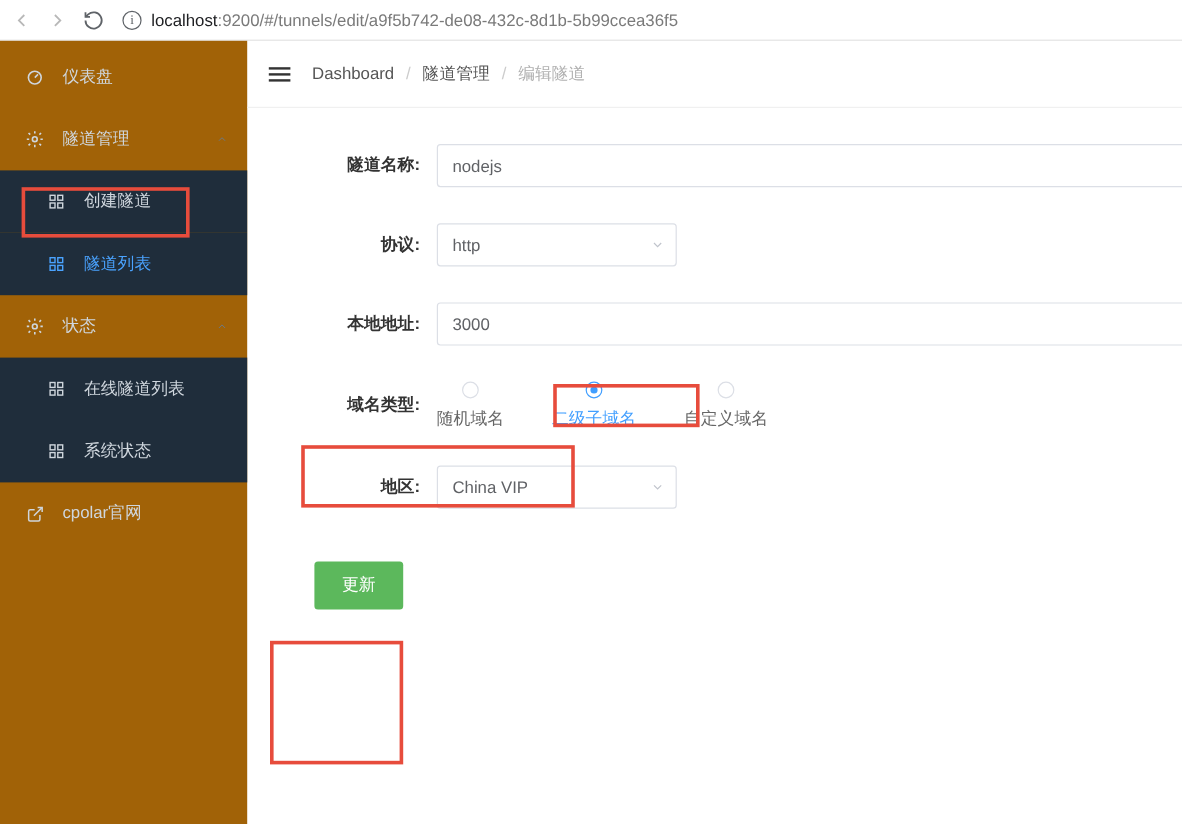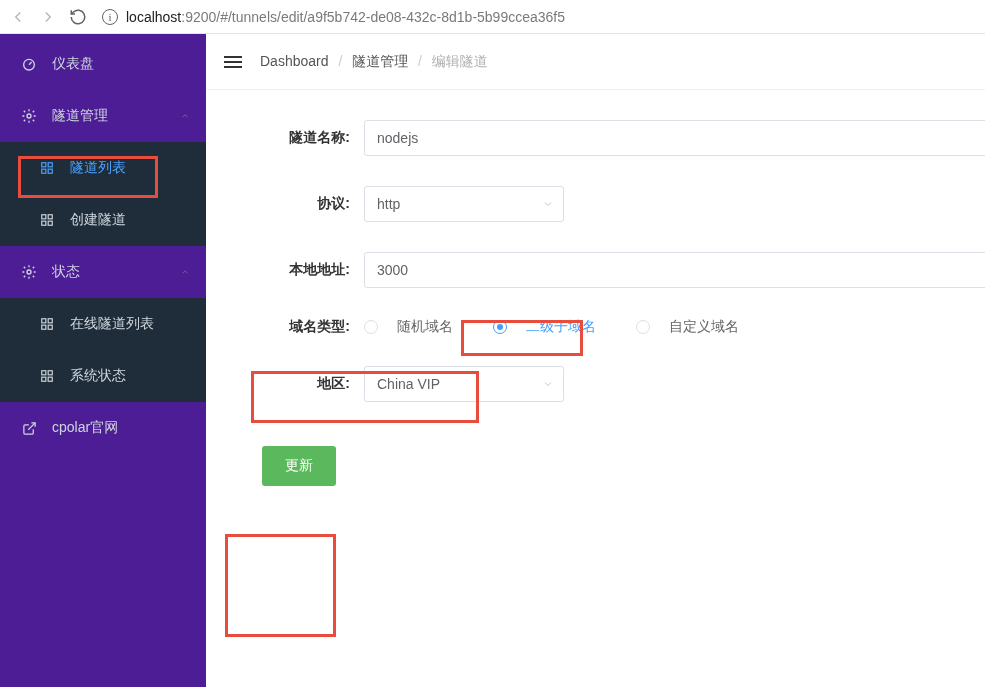--- a/index.html
+++ b/index.html
@@ -11,21 +11,21 @@
   .browser-bar .nav-icon.disabled { color: #b8b8b8; }
   .browser-bar .nav-icon svg { width: 18px; height: 18px; }
   .url-box { flex: 1; display: flex; align-items: center; gap: 8px; padding: 0 4px; }
   .url-box .info-icon { width: 16px; height: 16px; border: 1px solid #5f6368; border-radius: 50%; display: flex; align-items: center; justify-content: center; font-size: 11px; color: #5f6368; font-family: serif; }
   .url-text { font-size: 14px; color: #202124; white-space: nowrap; }
   .url-text .host { color: #202124; }
   .url-text .rest { color: #7a7a7a; }
 
   
   .app { display: flex; height: calc(687px - 34px); }
-  .sidebar { width: 206px; background: #4c1d95; color: #d0d5db; flex-shrink: 0; padding-top: 4px; }
+  .sidebar { width: 206px; background: #a16207; color: #d0d5db; flex-shrink: 0; padding-top: 4px; }
   .side-item { height: 52px; display: flex; align-items: center; padding: 0 20px; gap: 14px; cursor: pointer; color: #cfd6dd; font-size: 14px; position: relative; }
   .side-item .icon { width: 18px; height: 18px; display: flex; align-items: center; justify-content: center; }
   .side-item.sub { padding-left: 38px; background: #1f2d3b; }
   .side-item.active { color: #4aa3ff; }
   .side-item .chevron { position: absolute; right: 16px; width: 10px; height: 10px; }
   .side-item .chevron svg { stroke: #6b7a89; }
 
   .highlight-tunnel-list { position: absolute; left: 18px; top: 156px; width: 140px; height: 42px; border: 3px solid #e74c3c; pointer-events: none; z-index: 10; }
   .highlight-subdomain-group { position: absolute; left: 461px; top: 320px; width: 122px; height: 36px; border: 3px solid #e74c3c; pointer-events: none; z-index: 10; }
   .highlight-subdomain-row { position: absolute; left: 251px; top: 371px; width: 228px; height: 52px; border: 3px solid #e74c3c; pointer-events: none; z-index: 10; }
@@ -44,21 +44,21 @@
   .form-row { display: flex; align-items: center; margin-bottom: 30px; }
   .form-label { width: 138px; text-align: right; padding-right: 14px; color: #333; font-size: 14px; font-weight: 700; }
   .form-control { width: 200px; height: 36px; border: 1px solid #dcdfe6; border-radius: 3px; padding: 0 12px; font-size: 14px; color: #606266; background: #fff; outline: none; }
   .form-control.wide { width: 633px; }
   .select-wrap { position: relative; width: 200px; }
   .select-wrap .form-control { width: 100%; cursor: pointer; }
   .select-wrap .caret { position: absolute; right: 10px; top: 50%; transform: translateY(-50%); pointer-events: none; }
   .select-wrap .caret svg { stroke: #c0c4cc; }
 
   .radio-group { display: flex; align-items: center; gap: 40px; }
-  .radio-opt { display: flex; align-items: center; gap: 19px; cursor: pointer; color: #666; }
+  .radio-opt { display: flex; align-items: center; gap: 8px; cursor: pointer; color: #666; flex-direction: column; }
   .radio-circle { width: 14px; height: 14px; border: 1px solid #dcdfe6; border-radius: 50%; position: relative; background: #fff; }
   .radio-opt.checked .radio-circle { border-color: #409eff; }
   .radio-opt.checked .radio-circle::after { content: ""; position: absolute; width: 6px; height: 6px; background: #409eff; border-radius: 50%; top: 50%; left: 50%; transform: translate(-50%, -50%); }
   .radio-opt.checked .radio-label { color: #409eff; }
 
   .btn-update { width: 74px; height: 40px; background: #5cb85c; color: #fff; border: none; border-radius: 3px; font-size: 14px; cursor: pointer; display: flex; align-items: center; justify-content: center; margin-left: 36px; margin-top: 44px; }
 
   
   svg { display: block; }
 </style>
@@ -108,41 +108,41 @@
             <path d="M12 2v3M12 19v3M4.2 4.2l2.1 2.1M17.7 17.7l2.1 2.1M2 12h3M19 12h3M4.2 19.8l2.1-2.1M17.7 6.3l2.1-2.1"></path>
           </svg>
       </span>
       <span>隧道管理</span>
       <span class="chevron">
         <svg viewBox="0 0 24 24" width="10" height="10" fill="none" stroke-width="2">
             <path d="M6 15l6-6 6 6"></path>
           </svg>
       </span>
     </div>
+    <div class="side-item sub">
+      <span class="icon">
+        <svg viewBox="0 0 24 24" width="14" height="14" fill="none" stroke="#cfd6dd" stroke-width="2">
+            <rect x="3" y="3" width="7" height="7"></rect>
+            <rect x="14" y="3" width="7" height="7"></rect>
+            <rect x="3" y="14" width="7" height="7"></rect>
+            <rect x="14" y="14" width="7" height="7"></rect>
+          </svg>
+      </span>
+      <span>创建隧道</span>
+    </div>
     <div class="side-item sub active">
       <span class="icon">
         <svg viewBox="0 0 24 24" width="14" height="14" fill="none" stroke="#4aa3ff" stroke-width="2">
             <rect x="3" y="3" width="7" height="7"></rect>
             <rect x="14" y="3" width="7" height="7"></rect>
             <rect x="3" y="14" width="7" height="7"></rect>
             <rect x="14" y="14" width="7" height="7"></rect>
           </svg>
       </span>
       <span>隧道列表</span>
-    </div>
-    <div class="side-item sub">
-      <span class="icon">
-        <svg viewBox="0 0 24 24" width="14" height="14" fill="none" stroke="#cfd6dd" stroke-width="2">
-            <rect x="3" y="3" width="7" height="7"></rect>
-            <rect x="14" y="3" width="7" height="7"></rect>
-            <rect x="3" y="14" width="7" height="7"></rect>
-            <rect x="14" y="14" width="7" height="7"></rect>
-          </svg>
-      </span>
-      <span>创建隧道</span>
     </div>
     <div class="side-item">
       <span class="icon">
         <svg viewBox="0 0 24 24" width="16" height="16" fill="none" stroke="#cfd6dd" stroke-width="2">
             <circle cx="12" cy="12" r="3"></circle>
             <path d="M12 2v3M12 19v3M4.2 4.2l2.1 2.1M17.7 17.7l2.1 2.1M2 12h3M19 12h3M4.2 19.8l2.1-2.1M17.7 6.3l2.1-2.1"></path>
           </svg>
       </span>
       <span>状态</span>
       <span class="chevron">

